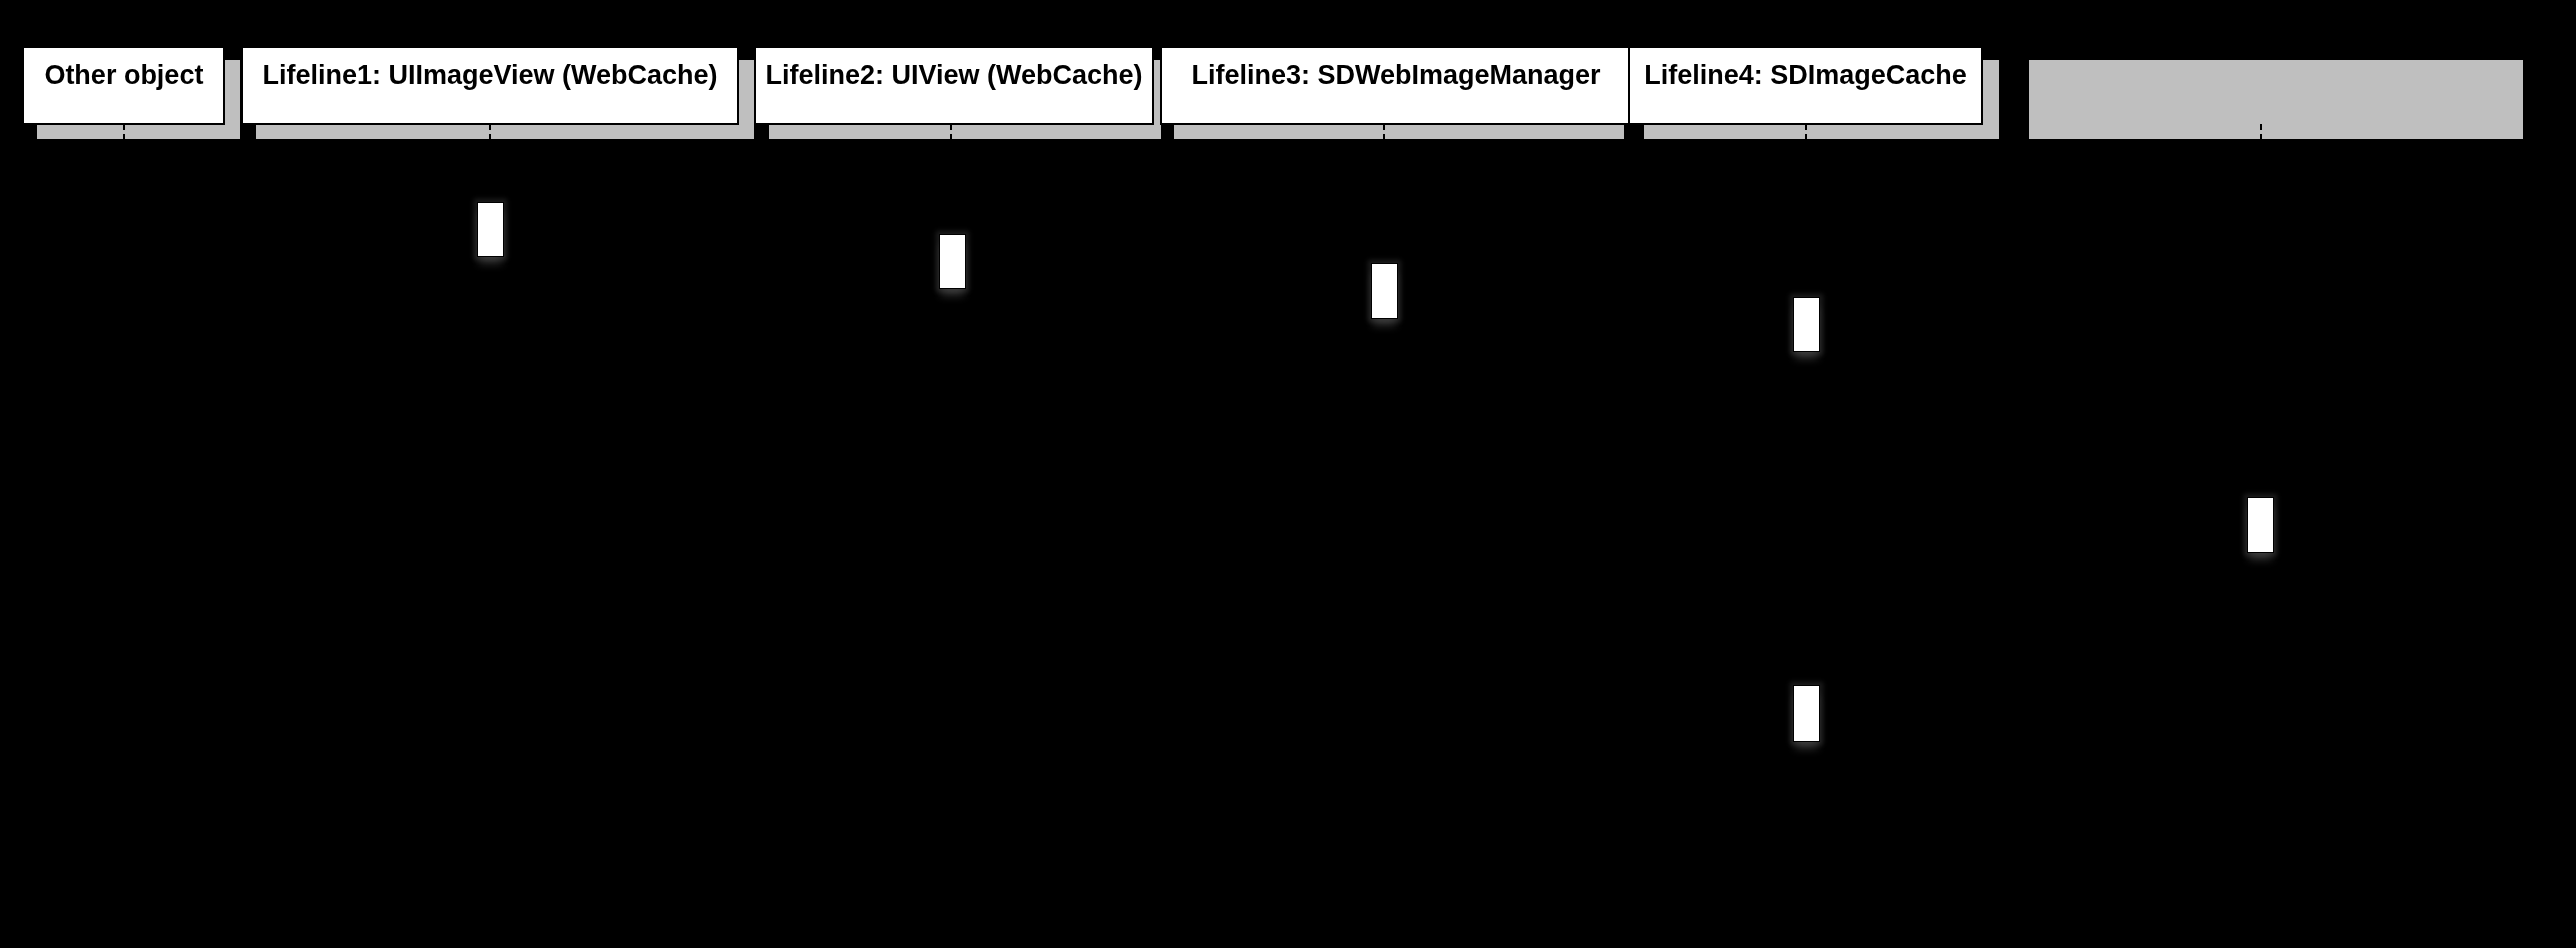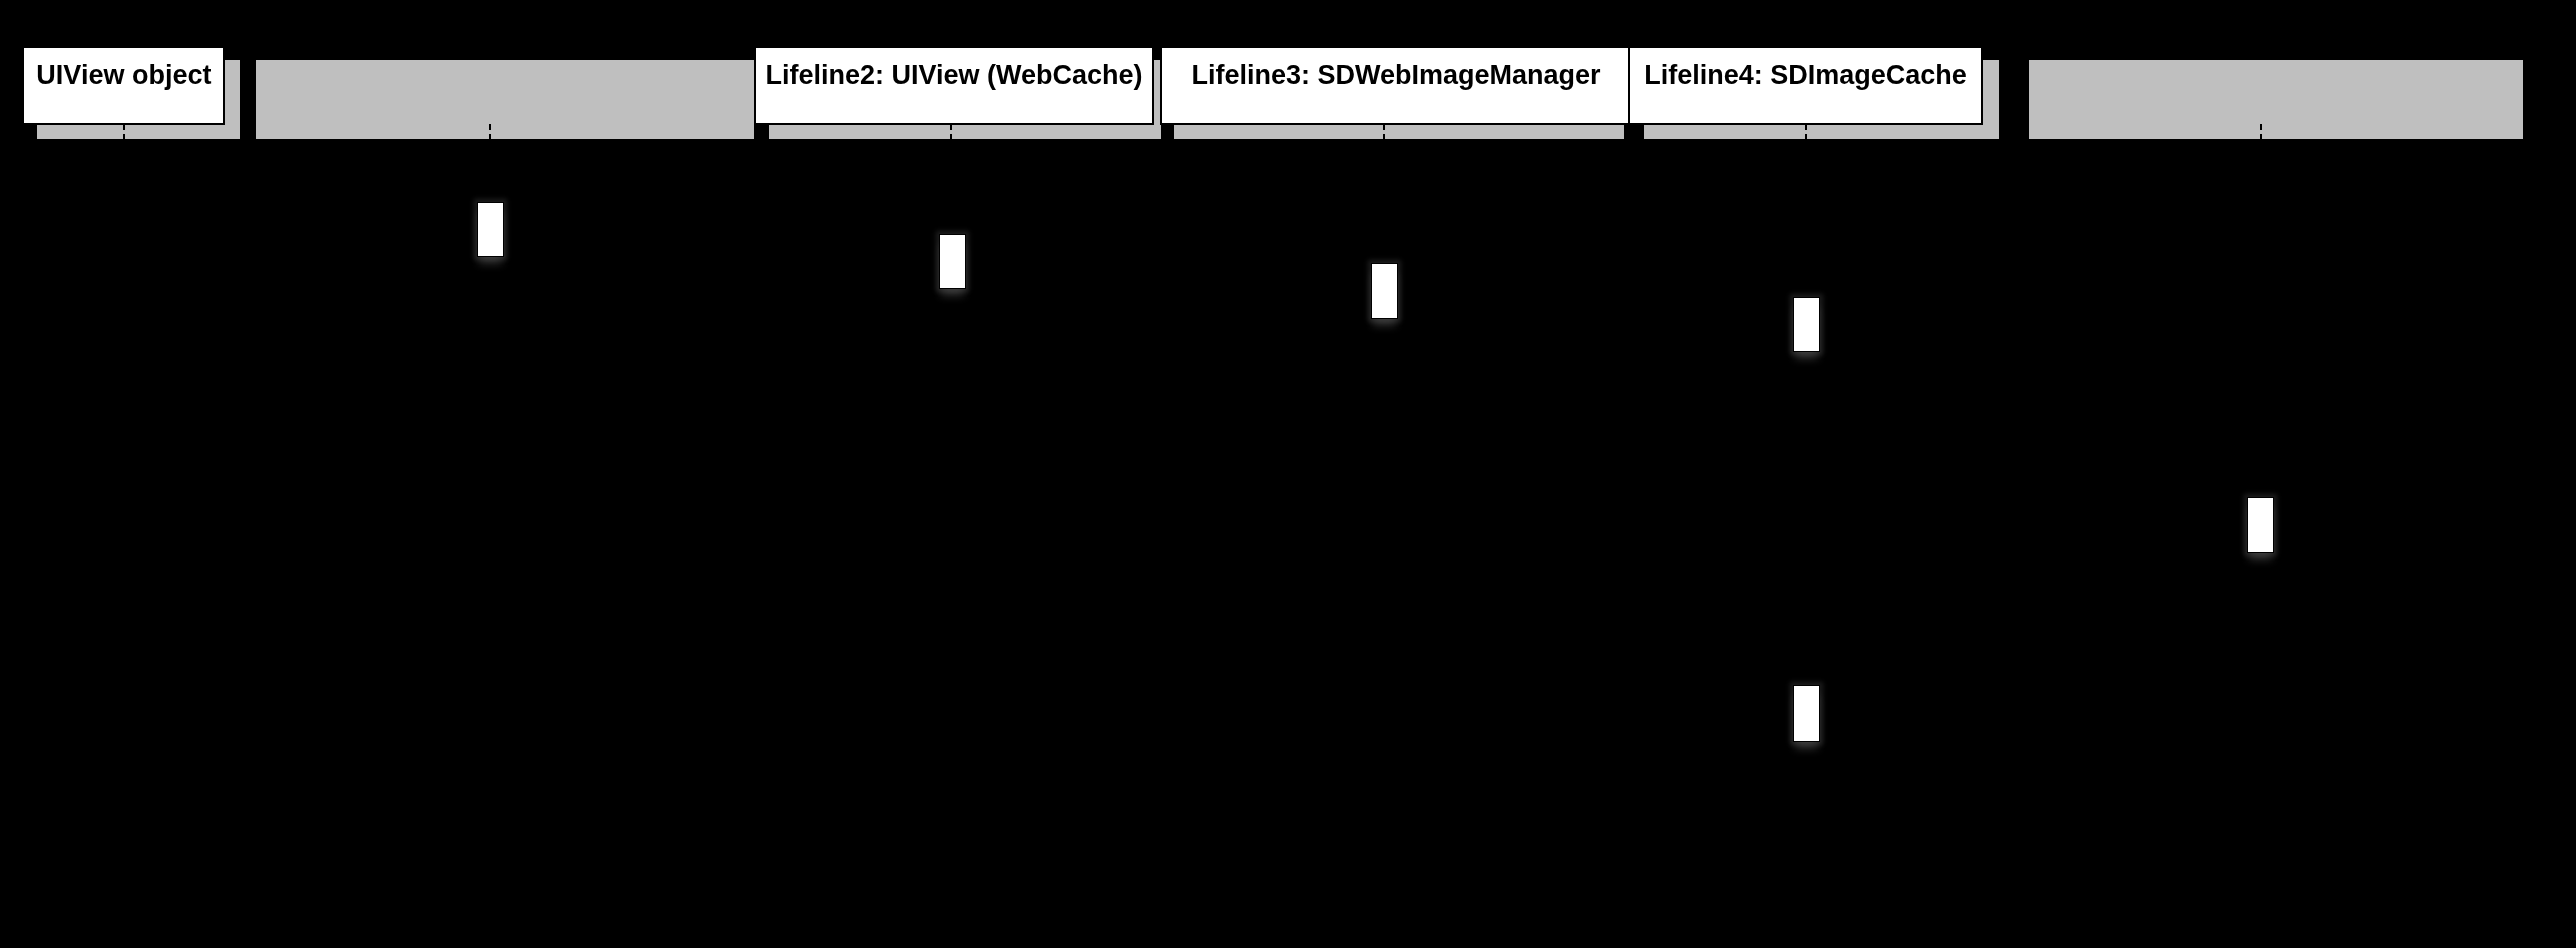--- a/index.html
+++ b/index.html
@@ -105,21 +105,24 @@
   <div class="head-shadow" id="shadow-5"></div>
 
   <div class="lifeline" id="life-0"></div>
   <div class="lifeline" id="life-1"></div>
   <div class="lifeline" id="life-2"></div>
   <div class="lifeline" id="life-3"></div>
   <div class="lifeline" id="life-4"></div>
   <div class="lifeline" id="life-5"></div>
 
   <div class="head-box" id="head-0">
-    <span>UIView object</span>
+    <span>Other object</span>
+  </div>
+  <div class="head-box" id="head-1">
+    <span>Lifeline1: UIImageView (WebCache)</span>
   </div>
   <div class="head-box" id="head-2">
     <span>Lifeline2: UIView (WebCache)</span>
   </div>
   <div class="head-box" id="head-3">
     <span>Lifeline3: SDWebImageManager</span>
   </div>
   <div class="head-box" id="head-4">
     <span>Lifeline4: SDImageCache</span>
   </div>

